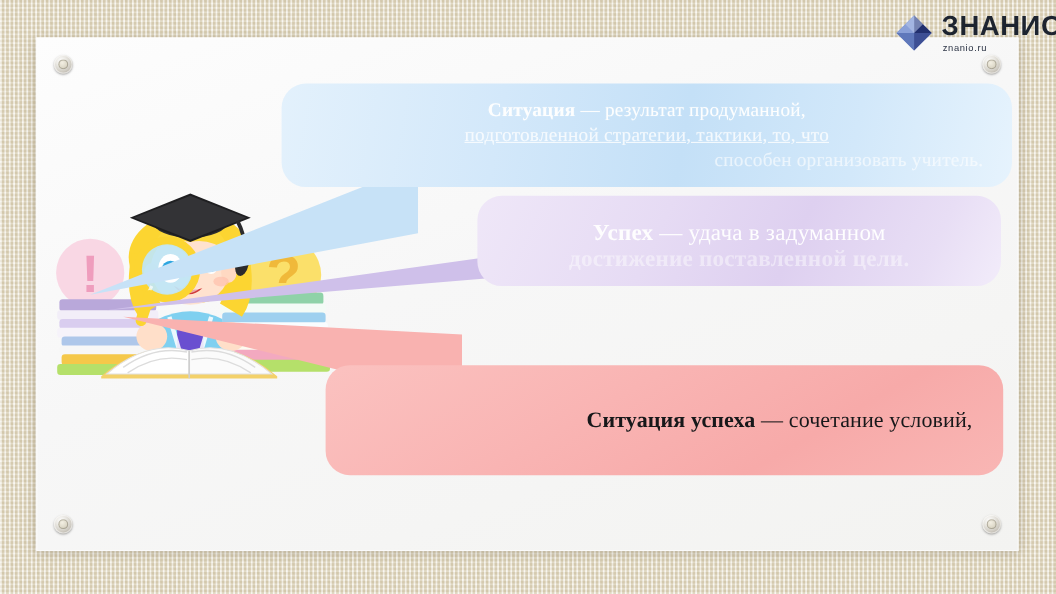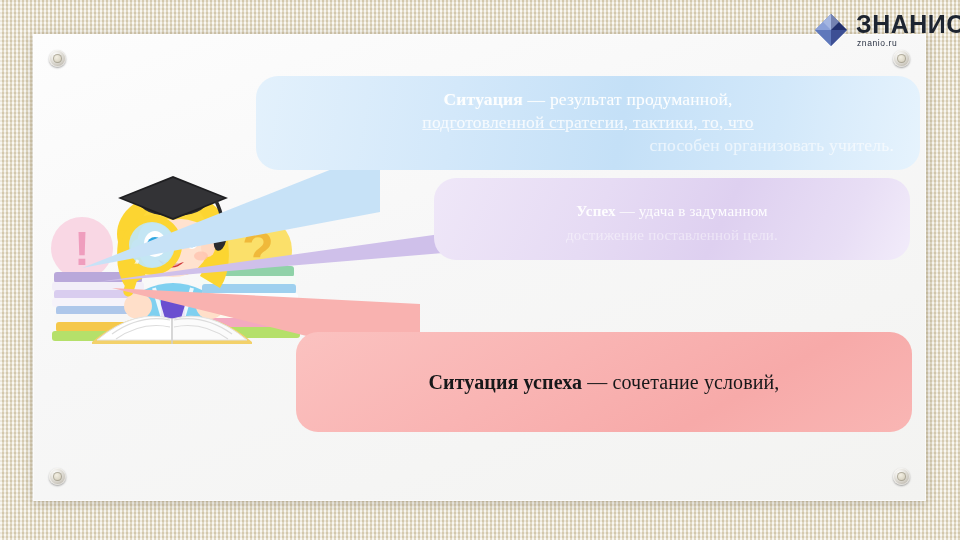--- a/index.html
+++ b/index.html
@@ -83,32 +83,32 @@
   #callout-situation .l3{opacity:.62;text-align:right;}
 
   
   #callout-uspeh{left:434px;top:178px;width:476px;}
   #callout-uspeh .bubble{
     width:476px;height:82px;padding:7px 20px 0 20px;
     background:linear-gradient(115deg,#efe7f8 0%,#e6dbf4 35%,#ded0f0 60%,#e8def5 85%,#f2ecfa 100%);
     text-align:center;overflow:hidden;
   }
   #callout-uspeh p{
-    color:#ffffff;font-size:15px;line-height:24px;letter-spacing:.2px;
+    color:#ffffff;font-size:21px;line-height:24px;letter-spacing:.2px;
   }
   #callout-uspeh .l1{opacity:.96;}
   #callout-uspeh .l2{opacity:.72;}
-  #callout-uspeh .l3{opacity:.45;}
+  #callout-uspeh .l3{opacity:.45;font-weight:bold;}
 
   
   #callout-situaciya-uspeha{left:296px;top:332px;width:616px;}
   #callout-situaciya-uspeha .bubble{
     width:616px;height:100px;padding:6px 28px 6px 28px;
     background:linear-gradient(150deg,#fbc2c0 0%,#f9b4b3 40%,#f7aaa9 70%,#f9b6b4 100%);
-    text-align:center;
+    text-align:right;
   }
   #callout-situaciya-uspeha p{
     color:#17181a;font-size:20px;line-height:30px;letter-spacing:.1px;
   }
   b{font-weight:bold;}
 </style>
 </head>
 <body>
 
 <div id="backdrop"></div>

